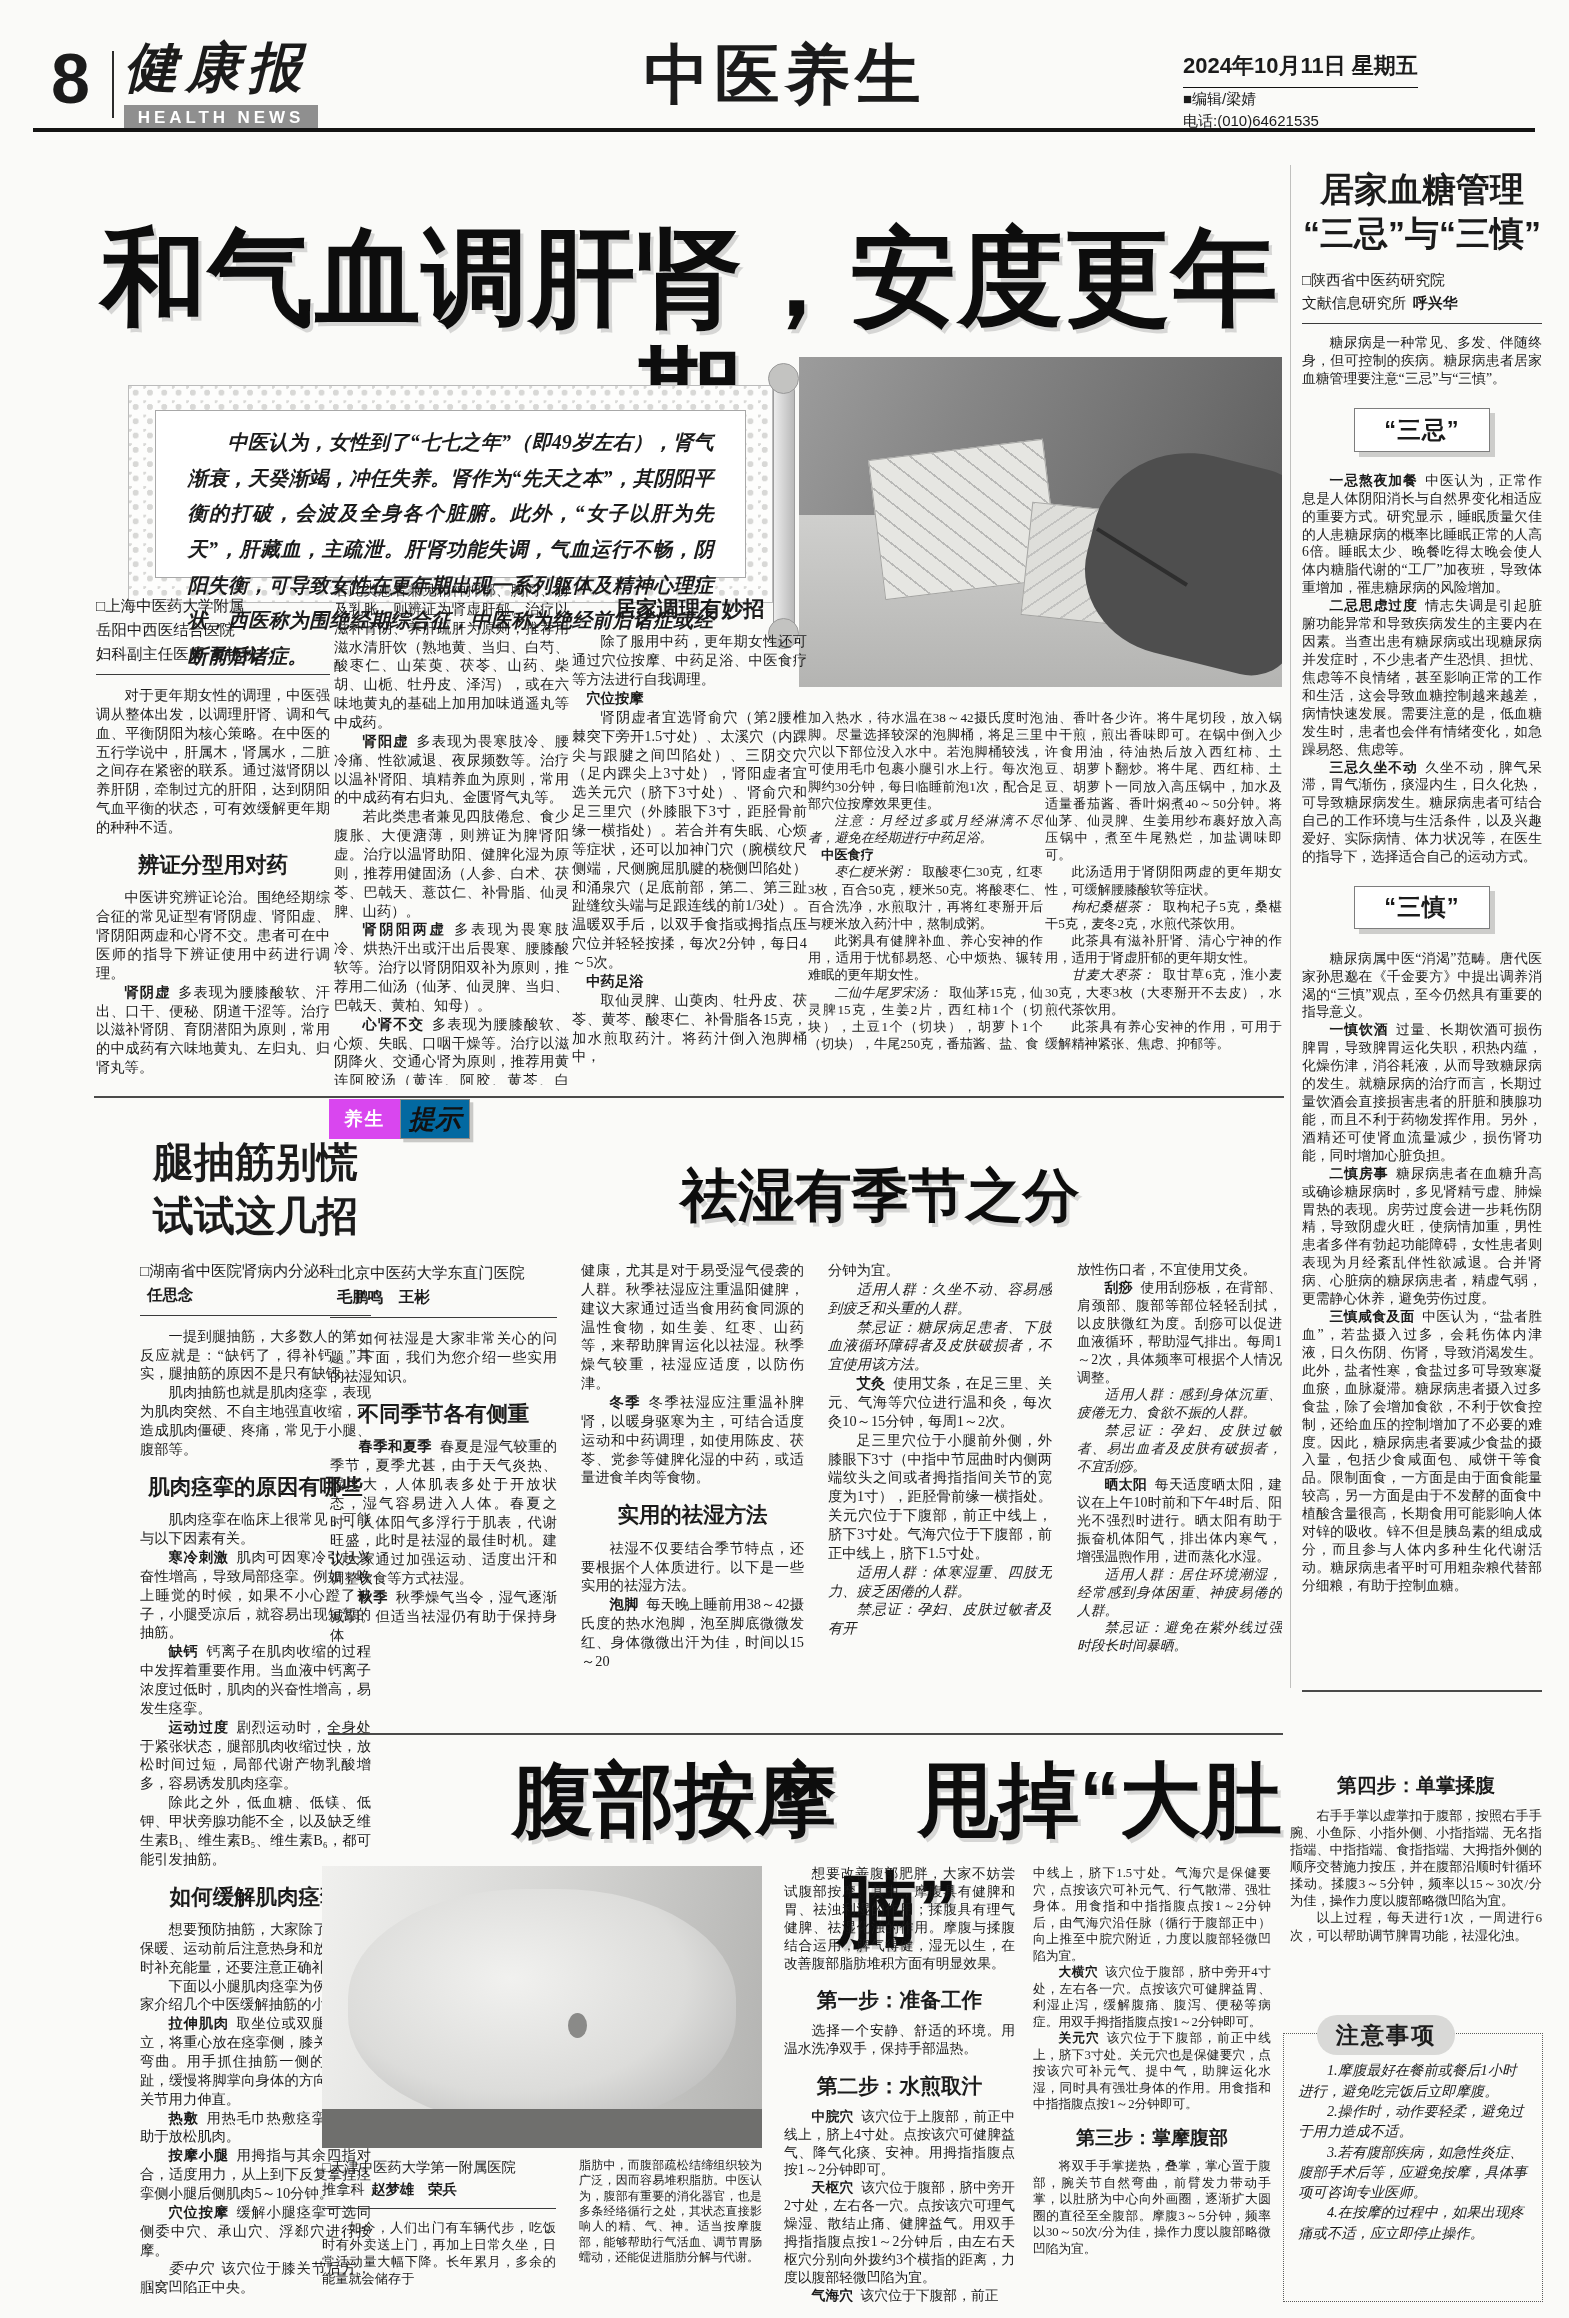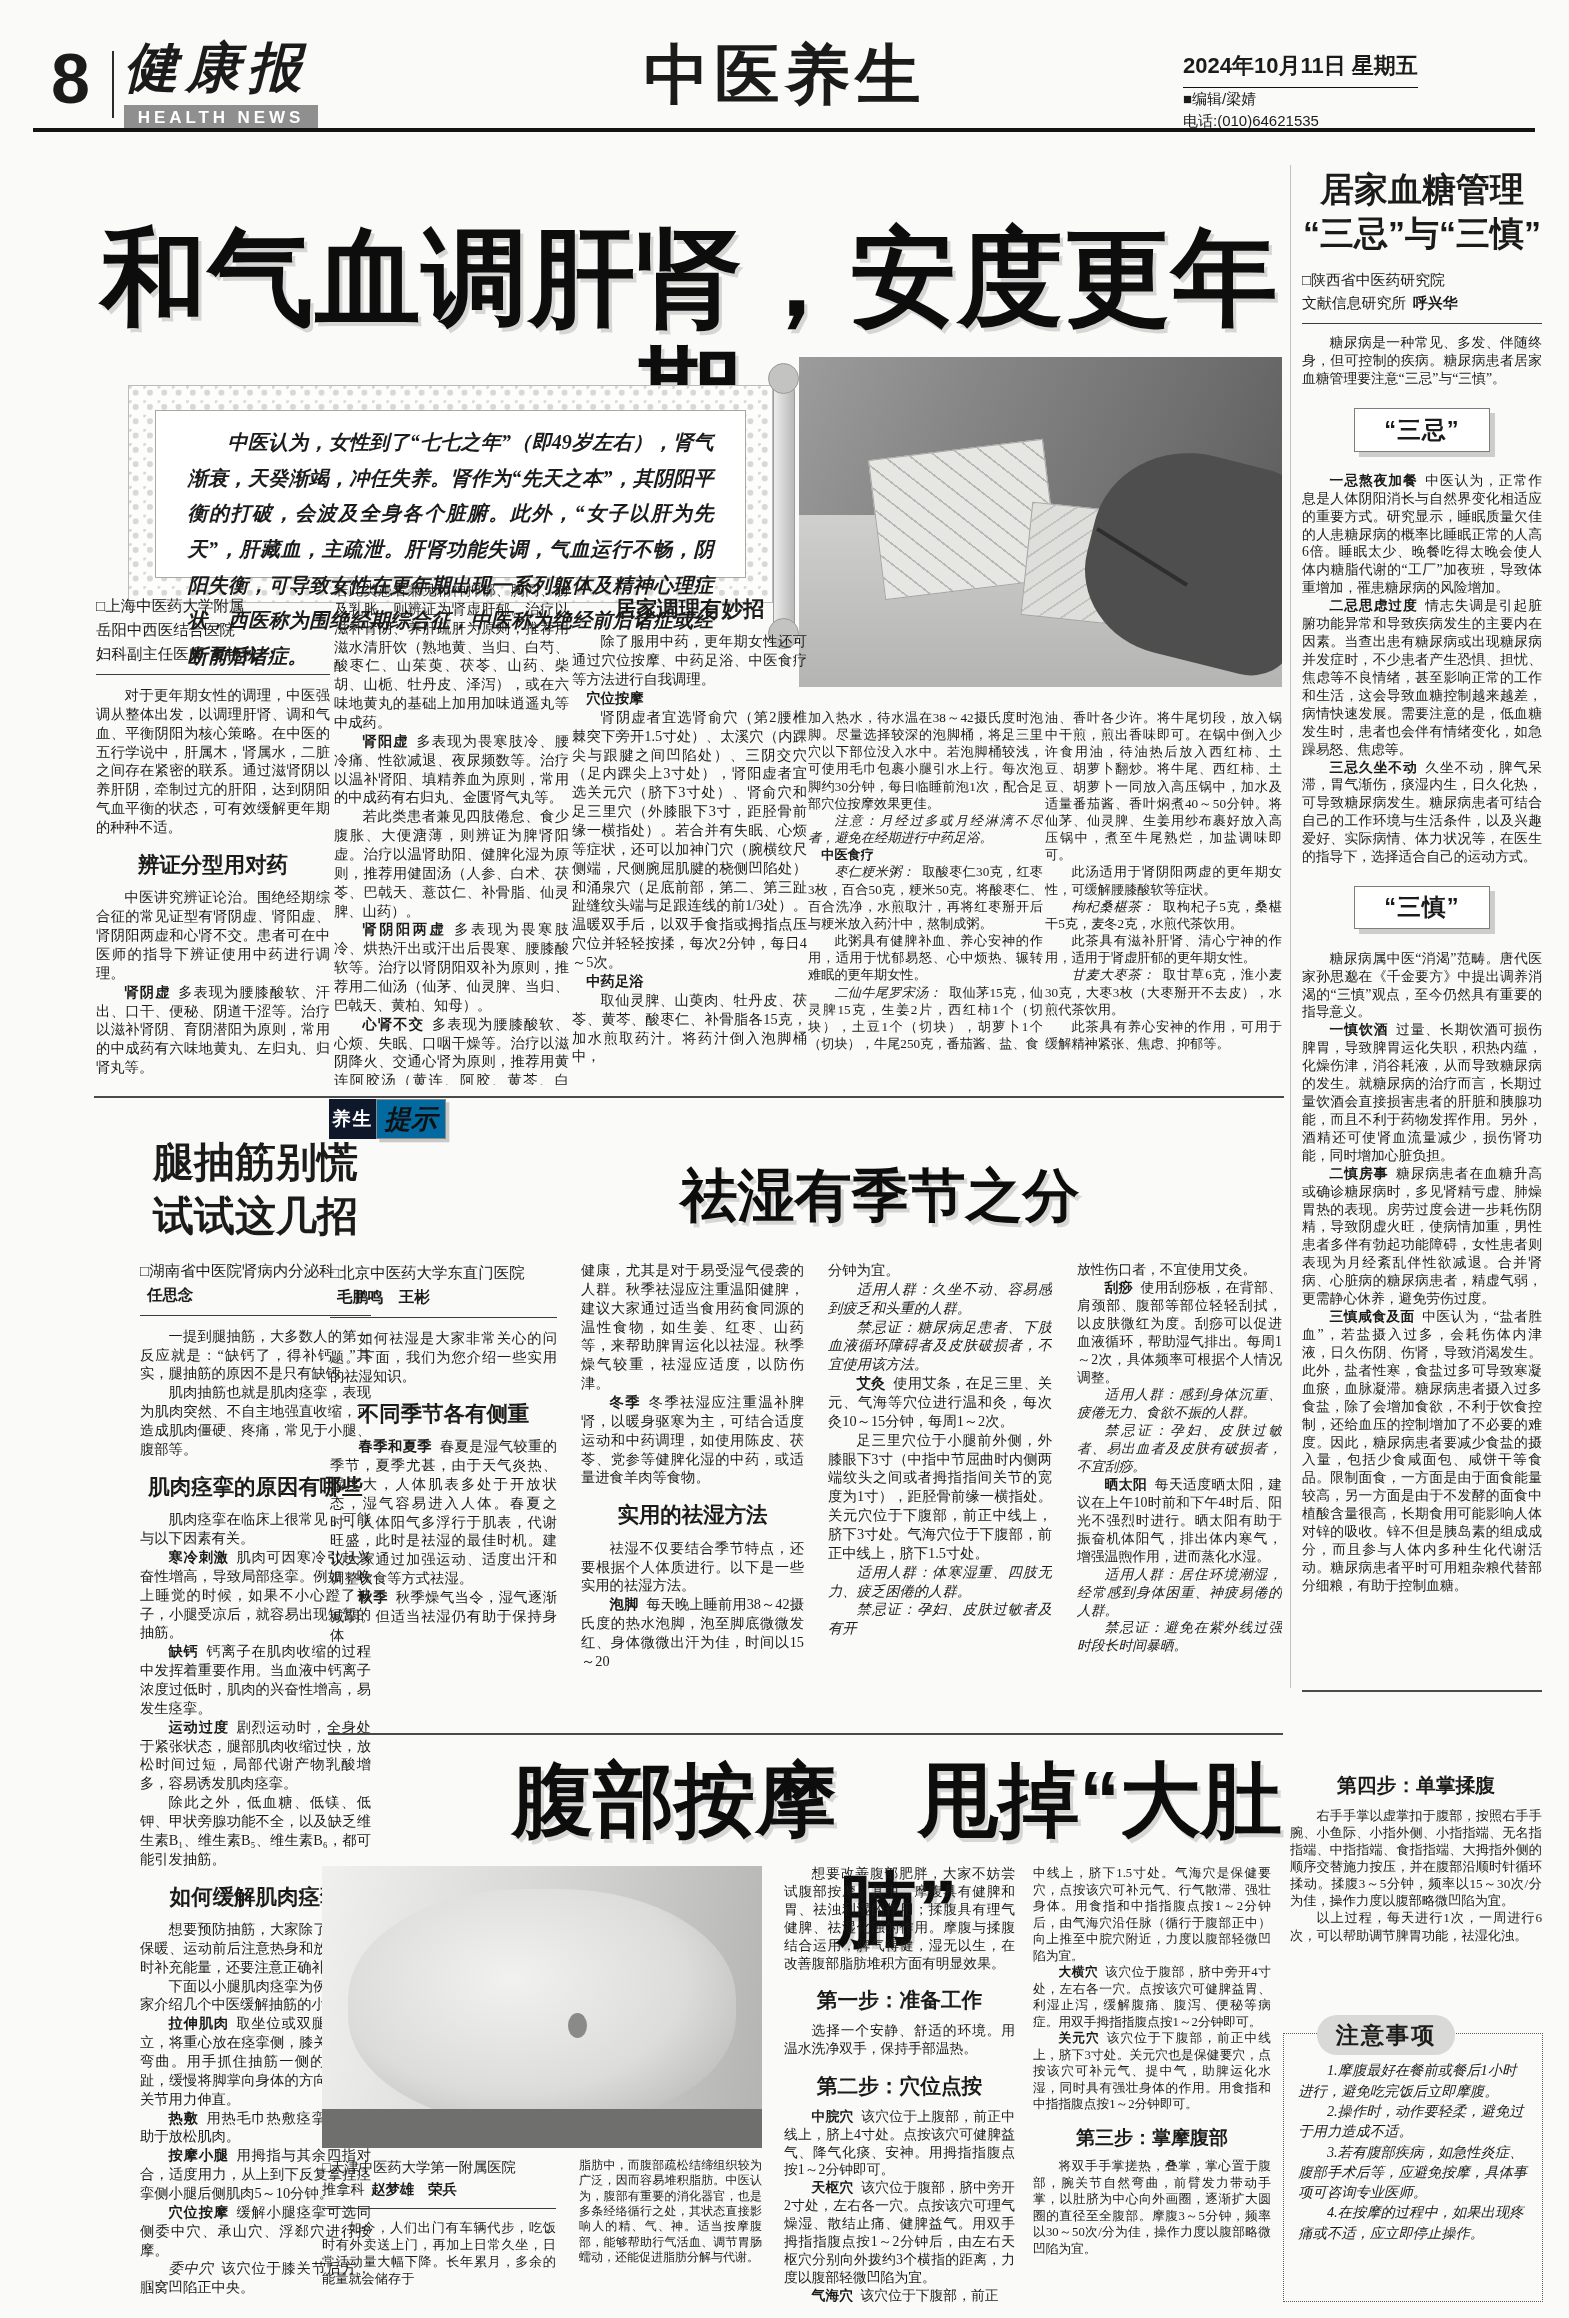--- a/index.html
+++ b/index.html
@@ -64,22 +64,22 @@
   .p1-arm{position:absolute;right:-6%;top:30%;width:46%;height:62%;background:#4e4e4e;
           border-radius:45% 30% 20% 40%;transform:rotate(14deg);}
   .p1-pen{position:absolute;right:18%;top:60%;width:22%;height:3.9px;background:#2e2e2e;transform:rotate(32deg);}
   #photo2{background:linear-gradient(100deg,#f0f0ee 0%,#d8d8d6 45%,#b3b3b1 100%);}
   .p2-belly{position:absolute;left:6%;top:8%;width:88%;height:84%;border-radius:46%;
             background:radial-gradient(ellipse at 42% 38%,#f1f1ef 0%,#dcdcda 55%,#ababab 100%);}
   .p2-navel{position:absolute;left:56%;top:52%;width:18.7px;height:25px;border-radius:50%;background:#8a8a88;}
   .p2-band{position:absolute;left:0;bottom:0;width:100%;height:14%;background:#6f6f6d;}
   
   #tip-badge{display:flex;align-items:stretch;}
-  #tip-left{background:#0f172a;color:#fff;font-weight:700;font-size:18.7px;display:flex;align-items:center;
-            padding:0 3px;letter-spacing:1.7px;}
+  #tip-left{background:#d946ef;color:#fff;font-weight:700;font-size:18.7px;display:flex;align-items:center;
+            padding:0 15px;letter-spacing:1.7px;}
   #tip-right{background:#0369a1;border:1.1px solid #8a8a88;box-shadow:3.3px 3.3px 0 #c9c9c7;color:#111;
              font-weight:900;font-size:26.4px;font-style:italic;display:flex;align-items:center;padding:0 7.7px;}
   
   #notice{border:1.7px dotted #5a5a5a;box-sizing:border-box;padding:26.4px 14.3px 7.7px;background:#fafaf8;}
   #notice-title{position:absolute;top:-18.7px;left:33px;background:#d9d9d7;border-radius:24px;
                 padding:4.4px 18.7px;font-weight:900;font-size:23px;letter-spacing:2.2px;
                 font-family:"Liberation Sans","DejaVu Sans",sans-serif;}
   #notice .para{font-style:italic;font-size:14.3px;line-height:1.42;}
   h1,h2,h3,p{margin:0;}
 </style>
@@ -299,21 +299,21 @@
   <div class="col fs22" style="left:579px;top:2158px;width:183px;height:144px;">
     <div>
         <p class="para cont">脂肪中，而腹部疏松结缔组织较为广泛，因而容易堆积脂肪。中医认为，腹部有重要的消化器官，也是多条经络循行之处，其状态直接影响人的精、气、神。适当按摩腹部，能够帮助行气活血、调节胃肠蠕动，还能促进脂肪分解与代谢。</p>
       </div>
   </div>
   <div class="col fs25" style="left:784px;top:1865px;width:231px;height:438px;">
     <div>
         <p class="para">想要改善腹部肥胖，大家不妨尝试腹部按摩。其中，摩腹具有健脾和胃、祛浊利湿的作用；揉腹具有理气健脾、祛湿化浊的作用。摩腹与揉腹结合运用，脾气得健，湿无以生，在改善腹部脂肪堆积方面有明显效果。</p>
         <h3 class="subhead">第一步：准备工作</h3>
         <p class="para">选择一个安静、舒适的环境。用温水洗净双手，保持手部温热。</p>
-        <h3 class="subhead">第二步：穴位点按</h3>
+        <h3 class="subhead">第二步：水煎取汁</h3>
         <p class="para"><b class="lead">中脘穴</b>该穴位于上腹部，前正中线上，脐上4寸处。点按该穴可健脾益气、降气化痰、安神。用拇指指腹点按1～2分钟即可。</p>
         <p class="para"><b class="lead">天枢穴</b>该穴位于腹部，脐中旁开2寸处，左右各一穴。点按该穴可理气燥湿、散结止痛、健脾益气。用双手拇指指腹点按1～2分钟后，由左右天枢穴分别向外拨约3个横指的距离，力度以腹部轻微凹陷为宜。</p>
         <p class="para"><b class="lead">气海穴</b>该穴位于下腹部，前正</p>
       </div>
   </div>
   <div class="col fs23" style="left:1033px;top:1865px;width:238px;height:438px;">
     <div>
         <p class="para cont">中线上，脐下1.5寸处。气海穴是保健要穴，点按该穴可补元气、行气散滞、强壮身体。用食指和中指指腹点按1～2分钟后，由气海穴沿任脉（循行于腹部正中）向上推至中脘穴附近，力度以腹部轻微凹陷为宜。</p>
         <p class="para"><b class="lead">大横穴</b>该穴位于腹部，脐中旁开4寸处，左右各一穴。点按该穴可健脾益胃、利湿止泻，缓解腹痛、腹泻、便秘等病症。用双手拇指指腹点按1～2分钟即可。</p>
         <p class="para"><b class="lead">关元穴</b>该穴位于下腹部，前正中线上，脐下3寸处。关元穴也是保健要穴，点按该穴可补元气、提中气，助脾运化水湿，同时具有强壮身体的作用。用食指和中指指腹点按1～2分钟即可。</p>

